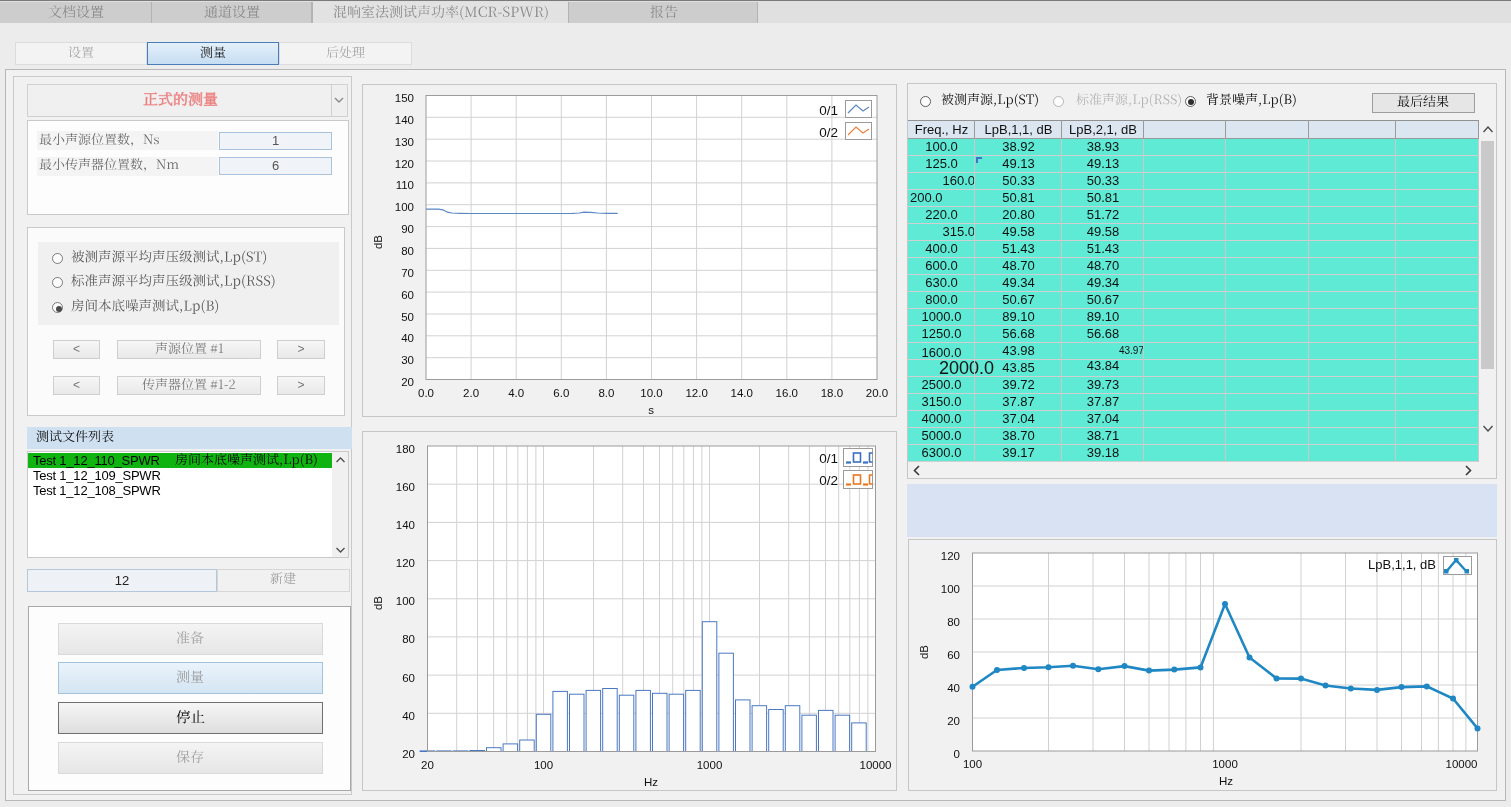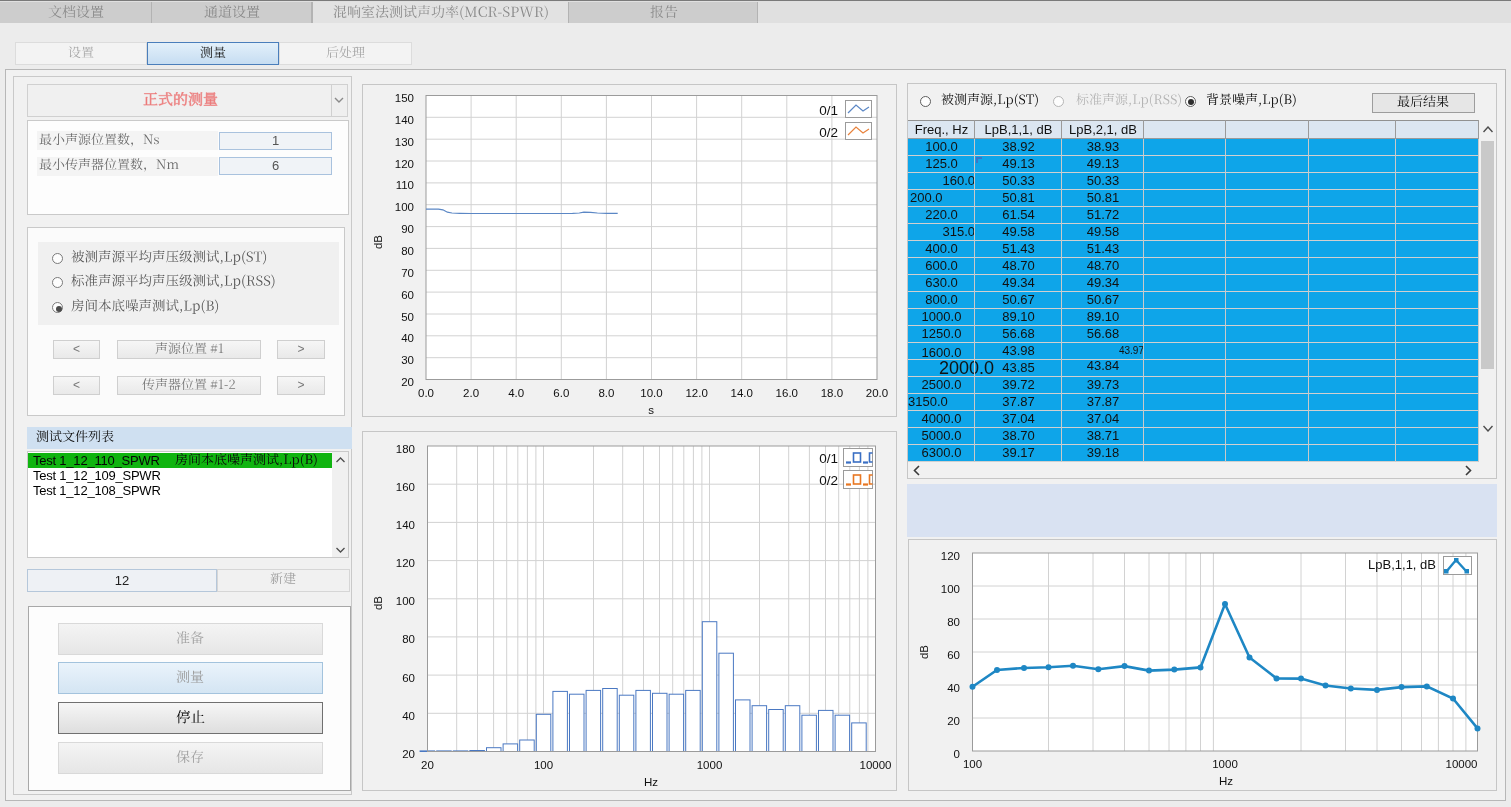--- a/index.html
+++ b/index.html
@@ -319,40 +319,40 @@
 <div class="abs" style="left:974px;top:120px;width:1px;height:19px;background:#9a9a9a"></div>
 <div class="abs" style="left:908px;top:121px;width:67px;height:18px;font-size:13px;color:#111;text-align:center;line-height:18px">Freq., Hz</div>
 <div class="abs" style="left:1061px;top:120px;width:1px;height:19px;background:#9a9a9a"></div>
 <div class="abs" style="left:975px;top:121px;width:87px;height:18px;font-size:13px;color:#111;text-align:center;line-height:18px">LpB,1,1, dB</div>
 <div class="abs" style="left:1143px;top:120px;width:1px;height:19px;background:#9a9a9a"></div>
 <div class="abs" style="left:1062px;top:121px;width:82px;height:18px;font-size:13px;color:#111;text-align:center;line-height:18px">LpB,2,1, dB</div>
 <div class="abs" style="left:1225px;top:120px;width:1px;height:19px;background:#9a9a9a"></div>
 <div class="abs" style="left:1308px;top:120px;width:1px;height:19px;background:#9a9a9a"></div>
 <div class="abs" style="left:1395px;top:120px;width:1px;height:19px;background:#9a9a9a"></div>
 <div class="abs" style="left:1478px;top:120px;width:1px;height:19px;background:#9a9a9a"></div>
-<div class="abs" style="left:908px;top:139px;width:571px;height:323px;background:#0ea5e9;overflow:hidden" id="tbody">
+<div class="abs" style="left:908px;top:139px;width:571px;height:323px;background:#5eead4;overflow:hidden" id="tbody">
     <div style="position:absolute;left:0;top:16px;width:571px;height:1px;background:#d0d0d0"></div>
     <div style="position:absolute;left:0px;top:0px;width:67px;height:16px;font-size:13px;color:#111;text-align:center;line-height:16px">100.0</div>
     <div style="position:absolute;left:67px;top:0px;width:87px;height:16px;font-size:13px;color:#111;text-align:center;line-height:16px">38.92</div>
     <div style="position:absolute;left:154px;top:0px;width:82px;height:16px;font-size:13px;color:#111;text-align:center;line-height:16px">38.93</div>
     <div style="position:absolute;left:0;top:33px;width:571px;height:1px;background:#d0d0d0"></div>
     <div style="position:absolute;left:0px;top:17px;width:67px;height:16px;font-size:13px;color:#111;text-align:center;line-height:16px">125.0</div>
     <div style="position:absolute;left:67px;top:17px;width:87px;height:16px;font-size:13px;color:#111;text-align:center;line-height:16px">49.13</div>
     <div style="position:absolute;left:154px;top:17px;width:82px;height:16px;font-size:13px;color:#111;text-align:center;line-height:16px">49.13</div>
     <div style="position:absolute;left:0;top:50px;width:571px;height:1px;background:#d0d0d0"></div>
     <div style="position:absolute;left:0px;top:34px;width:67px;height:16px;font-size:13px;color:#111;text-align:right;line-height:16px">160.0</div>
     <div style="position:absolute;left:67px;top:34px;width:87px;height:16px;font-size:13px;color:#111;text-align:center;line-height:16px">50.33</div>
     <div style="position:absolute;left:154px;top:34px;width:82px;height:16px;font-size:13px;color:#111;text-align:center;line-height:16px">50.33</div>
     <div style="position:absolute;left:0;top:67px;width:571px;height:1px;background:#d0d0d0"></div>
     <div style="position:absolute;left:2px;top:51px;width:67px;height:16px;font-size:13px;color:#111;text-align:left;line-height:16px">200.0</div>
     <div style="position:absolute;left:67px;top:51px;width:87px;height:16px;font-size:13px;color:#111;text-align:center;line-height:16px">50.81</div>
     <div style="position:absolute;left:154px;top:51px;width:82px;height:16px;font-size:13px;color:#111;text-align:center;line-height:16px">50.81</div>
     <div style="position:absolute;left:0;top:84px;width:571px;height:1px;background:#d0d0d0"></div>
     <div style="position:absolute;left:0px;top:68px;width:67px;height:16px;font-size:13px;color:#111;text-align:center;line-height:16px">220.0</div>
-    <div style="position:absolute;left:67px;top:68px;width:87px;height:16px;font-size:13px;color:#111;text-align:center;line-height:16px">61.54</div>
+    <div style="position:absolute;left:67px;top:68px;width:87px;height:16px;font-size:13px;color:#111;text-align:center;line-height:16px">20.80</div>
     <div style="position:absolute;left:154px;top:68px;width:82px;height:16px;font-size:13px;color:#111;text-align:center;line-height:16px">51.72</div>
     <div style="position:absolute;left:0;top:101px;width:571px;height:1px;background:#d0d0d0"></div>
     <div style="position:absolute;left:0px;top:85px;width:67px;height:16px;font-size:13px;color:#111;text-align:right;line-height:16px">315.0</div>
     <div style="position:absolute;left:67px;top:85px;width:87px;height:16px;font-size:13px;color:#111;text-align:center;line-height:16px">49.58</div>
     <div style="position:absolute;left:154px;top:85px;width:82px;height:16px;font-size:13px;color:#111;text-align:center;line-height:16px">49.58</div>
     <div style="position:absolute;left:0;top:118px;width:571px;height:1px;background:#d0d0d0"></div>
     <div style="position:absolute;left:0px;top:102px;width:67px;height:16px;font-size:13px;color:#111;text-align:center;line-height:16px">400.0</div>
     <div style="position:absolute;left:67px;top:102px;width:87px;height:16px;font-size:13px;color:#111;text-align:center;line-height:16px">51.43</div>
     <div style="position:absolute;left:154px;top:102px;width:82px;height:16px;font-size:13px;color:#111;text-align:center;line-height:16px">51.43</div>
     <div style="position:absolute;left:0;top:135px;width:571px;height:1px;background:#d0d0d0"></div>
@@ -381,21 +381,21 @@
     <div style="position:absolute;left:154px;top:204px;width:82px;height:16px;font-size:10px;color:#111;text-align:right;line-height:16px">43.97</div>
     <div style="position:absolute;left:0;top:237px;width:571px;height:1px;background:#d0d0d0"></div>
     <div style="position:absolute;left:0px;top:221px;width:86px;height:16px;font-size:18px;color:#111;text-align:right;line-height:16px">2000.0</div>
     <div style="position:absolute;left:67px;top:221px;width:87px;height:16px;font-size:13px;color:#111;text-align:center;line-height:16px">43.85</div>
     <div style="position:absolute;left:154px;top:219px;width:82px;height:16px;font-size:13px;color:#111;text-align:center;line-height:16px">43.84</div>
     <div style="position:absolute;left:0;top:254px;width:571px;height:1px;background:#d0d0d0"></div>
     <div style="position:absolute;left:0px;top:238px;width:67px;height:16px;font-size:13px;color:#111;text-align:center;line-height:16px">2500.0</div>
     <div style="position:absolute;left:67px;top:238px;width:87px;height:16px;font-size:13px;color:#111;text-align:center;line-height:16px">39.72</div>
     <div style="position:absolute;left:154px;top:238px;width:82px;height:16px;font-size:13px;color:#111;text-align:center;line-height:16px">39.73</div>
     <div style="position:absolute;left:0;top:271px;width:571px;height:1px;background:#d0d0d0"></div>
-    <div style="position:absolute;left:0px;top:255px;width:67px;height:16px;font-size:13px;color:#111;text-align:left;line-height:16px">3150.0</div>
+    <div style="position:absolute;left:0px;top:255px;width:67px;height:16px;font-size:13px;color:#111;text-align:center;line-height:16px">3150.0</div>
     <div style="position:absolute;left:67px;top:255px;width:87px;height:16px;font-size:13px;color:#111;text-align:center;line-height:16px">37.87</div>
     <div style="position:absolute;left:154px;top:255px;width:82px;height:16px;font-size:13px;color:#111;text-align:center;line-height:16px">37.87</div>
     <div style="position:absolute;left:0;top:288px;width:571px;height:1px;background:#d0d0d0"></div>
     <div style="position:absolute;left:0px;top:272px;width:67px;height:16px;font-size:13px;color:#111;text-align:center;line-height:16px">4000.0</div>
     <div style="position:absolute;left:67px;top:272px;width:87px;height:16px;font-size:13px;color:#111;text-align:center;line-height:16px">37.04</div>
     <div style="position:absolute;left:154px;top:272px;width:82px;height:16px;font-size:13px;color:#111;text-align:center;line-height:16px">37.04</div>
     <div style="position:absolute;left:0;top:305px;width:571px;height:1px;background:#d0d0d0"></div>
     <div style="position:absolute;left:0px;top:289px;width:67px;height:16px;font-size:13px;color:#111;text-align:center;line-height:16px">5000.0</div>
     <div style="position:absolute;left:67px;top:289px;width:87px;height:16px;font-size:13px;color:#111;text-align:center;line-height:16px">38.70</div>
     <div style="position:absolute;left:154px;top:289px;width:82px;height:16px;font-size:13px;color:#111;text-align:center;line-height:16px">38.71</div>

